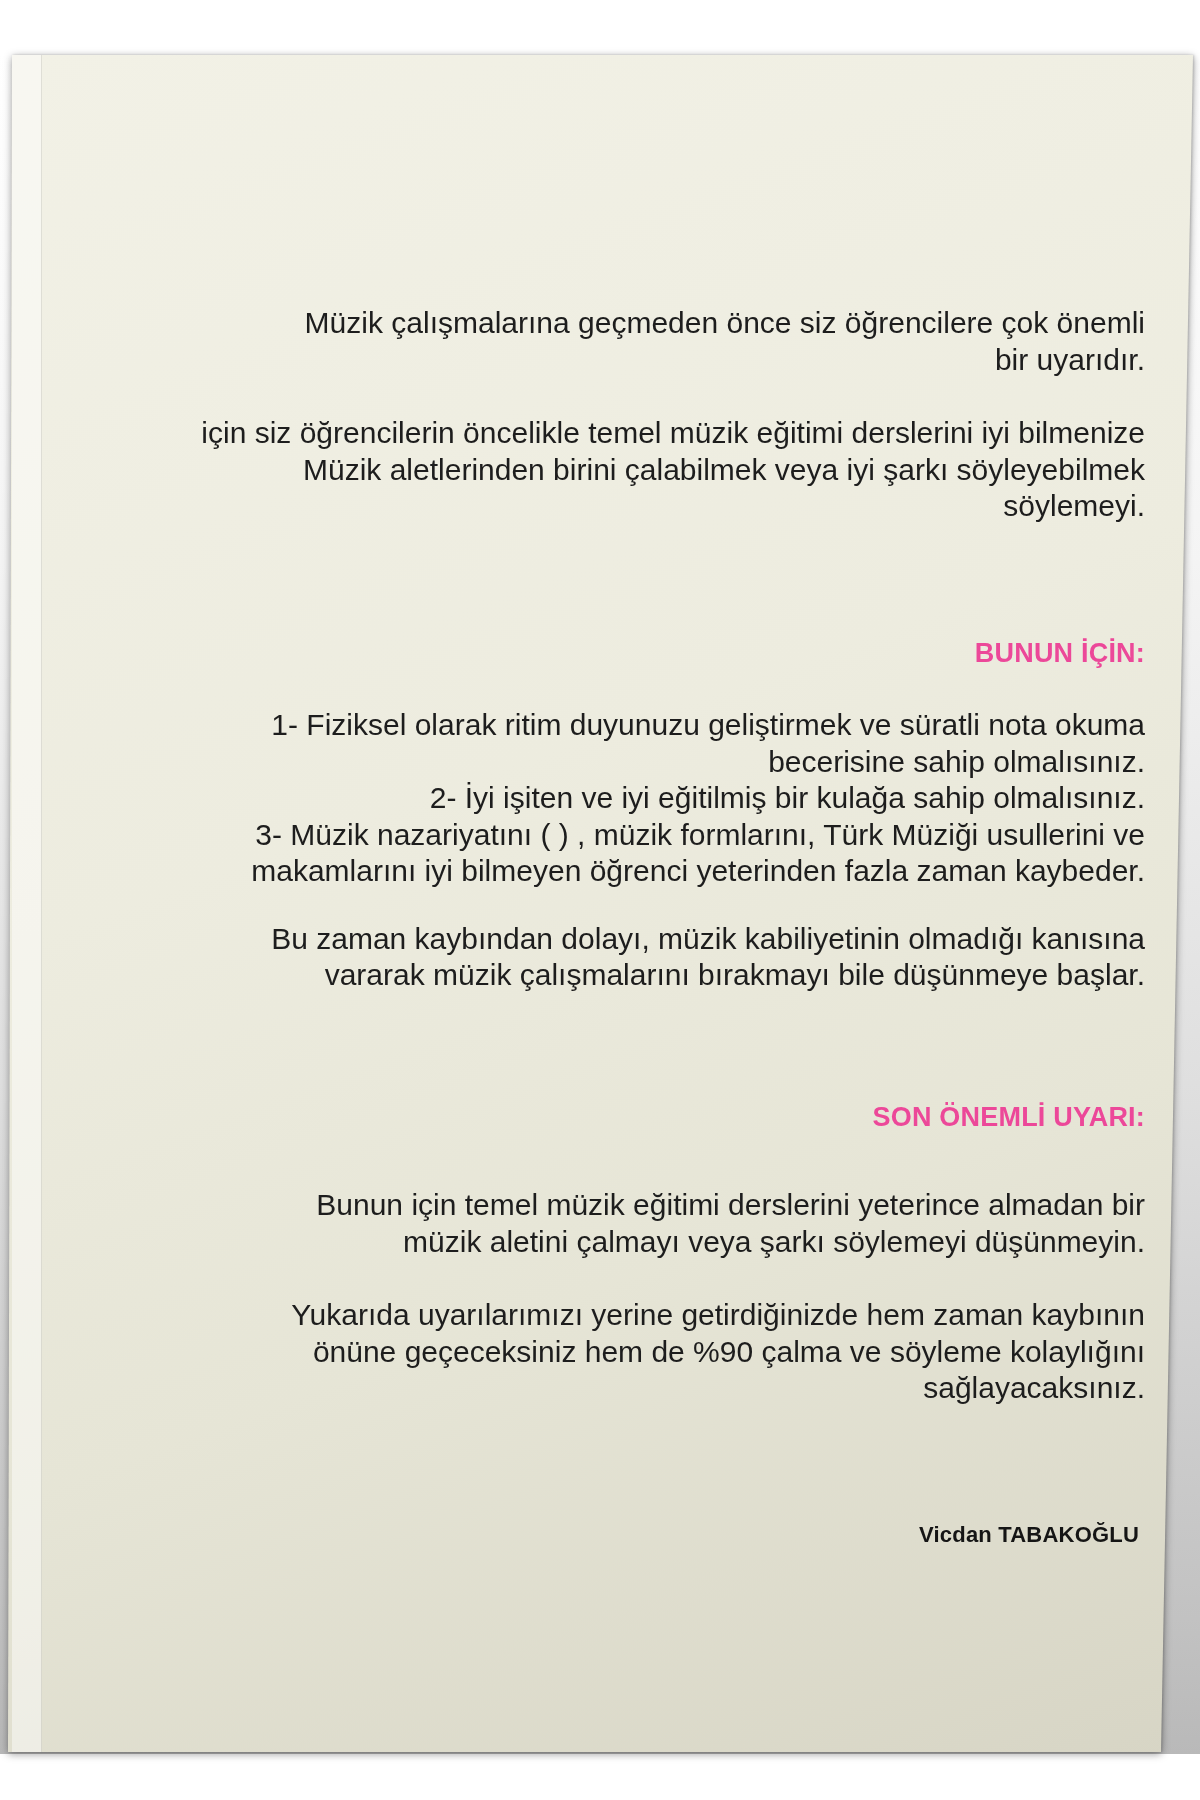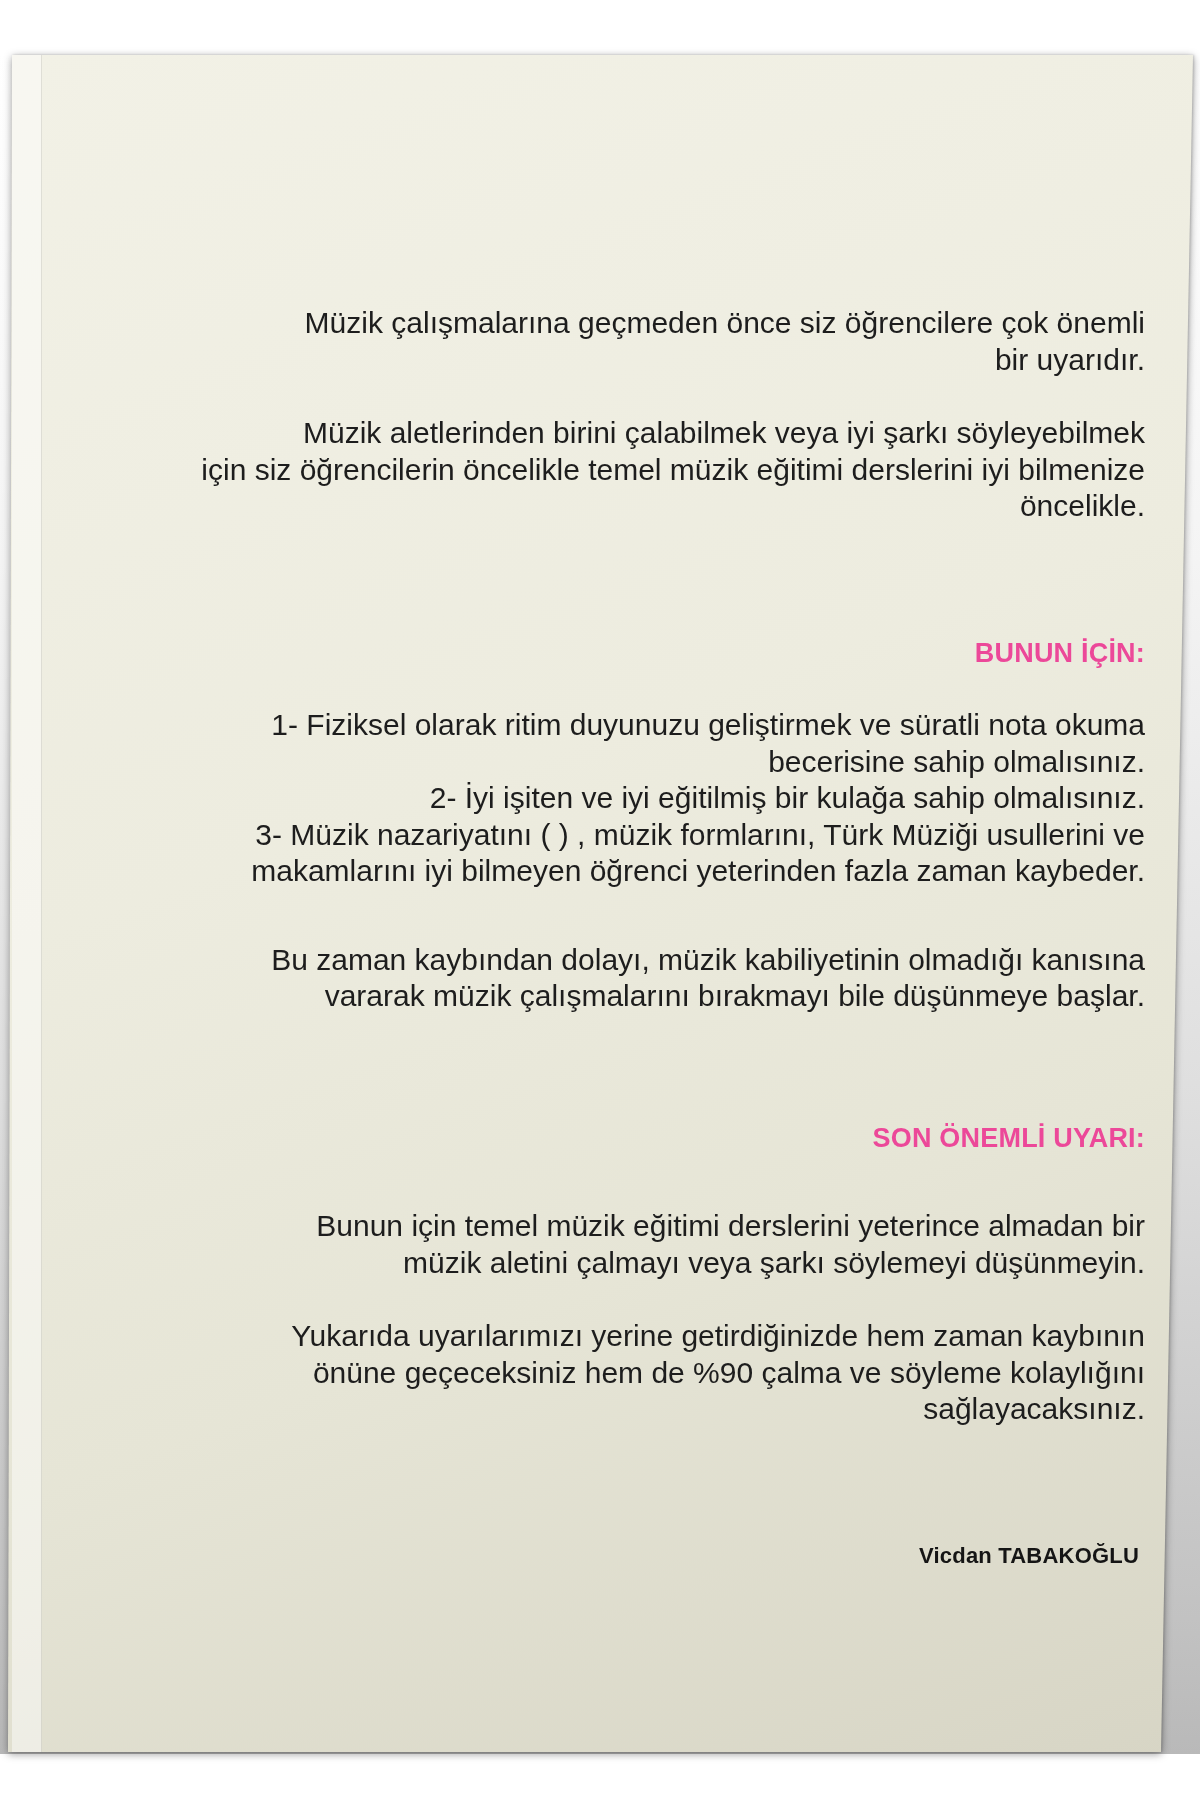--- a/index.html
+++ b/index.html
@@ -59,21 +59,21 @@
     font-size:27px;
     font-weight:700;
     line-height:36.5px;
     letter-spacing:0.2px;
     color:#ec4899;
     white-space:nowrap;
   }
   .p2{margin-top:37px;}
   .h1{margin-top:110px;}
   .list{margin-top:36px;}
-  .p4{margin-top:52px;}
+  .p4{margin-top:31px;}
   .h2{margin-top:105px;}
   .p5{margin-top:52px;}
   .p6{margin-top:37px;}
   .sig-row{
     margin-top:107px;
     text-align:right;
     padding-right:6px;
   }
   .sig{
     font-size:22px;
@@ -93,23 +93,23 @@
   <div class="spine-edge"></div>
 
   <div class="content">
 
     <div class="para p1">
       <div class="ln ind">Müzik çalışmalarına geçmeden önce siz öğrencilere çok önemli</div>
       <div class="ln">bir uyarıdır.</div>
     </div>
 
     <div class="para p2">
+      <div class="ln">için siz öğrencilerin öncelikle temel müzik eğitimi derslerini iyi bilmenize</div>
       <div class="ln ind">Müzik aletlerinden birini çalabilmek veya iyi şarkı söyleyebilmek</div>
-      <div class="ln">için siz öğrencilerin öncelikle temel müzik eğitimi derslerini iyi bilmenize</div>
-      <div class="ln">öncelikle.</div>
+      <div class="ln">söylemeyi.</div>
     </div>
 
     <div class="hd ind h1">BUNUN İÇİN:</div>
 
     <div class="para list">
       <div class="ln ind">1- Fiziksel olarak ritim duyunuzu geliştirmek ve süratli nota okuma</div>
       <div class="ln">becerisine sahip olmalısınız.</div>
       <div class="ln ind">2- İyi işiten ve iyi eğitilmiş bir kulağa sahip olmalısınız.</div>
       <div class="ln ind">3- Müzik nazariyatını ( ) , müzik formlarını, Türk Müziği usullerini ve</div>
       <div class="ln">makamlarını iyi bilmeyen öğrenci yeterinden fazla zaman kaybeder.</div>

